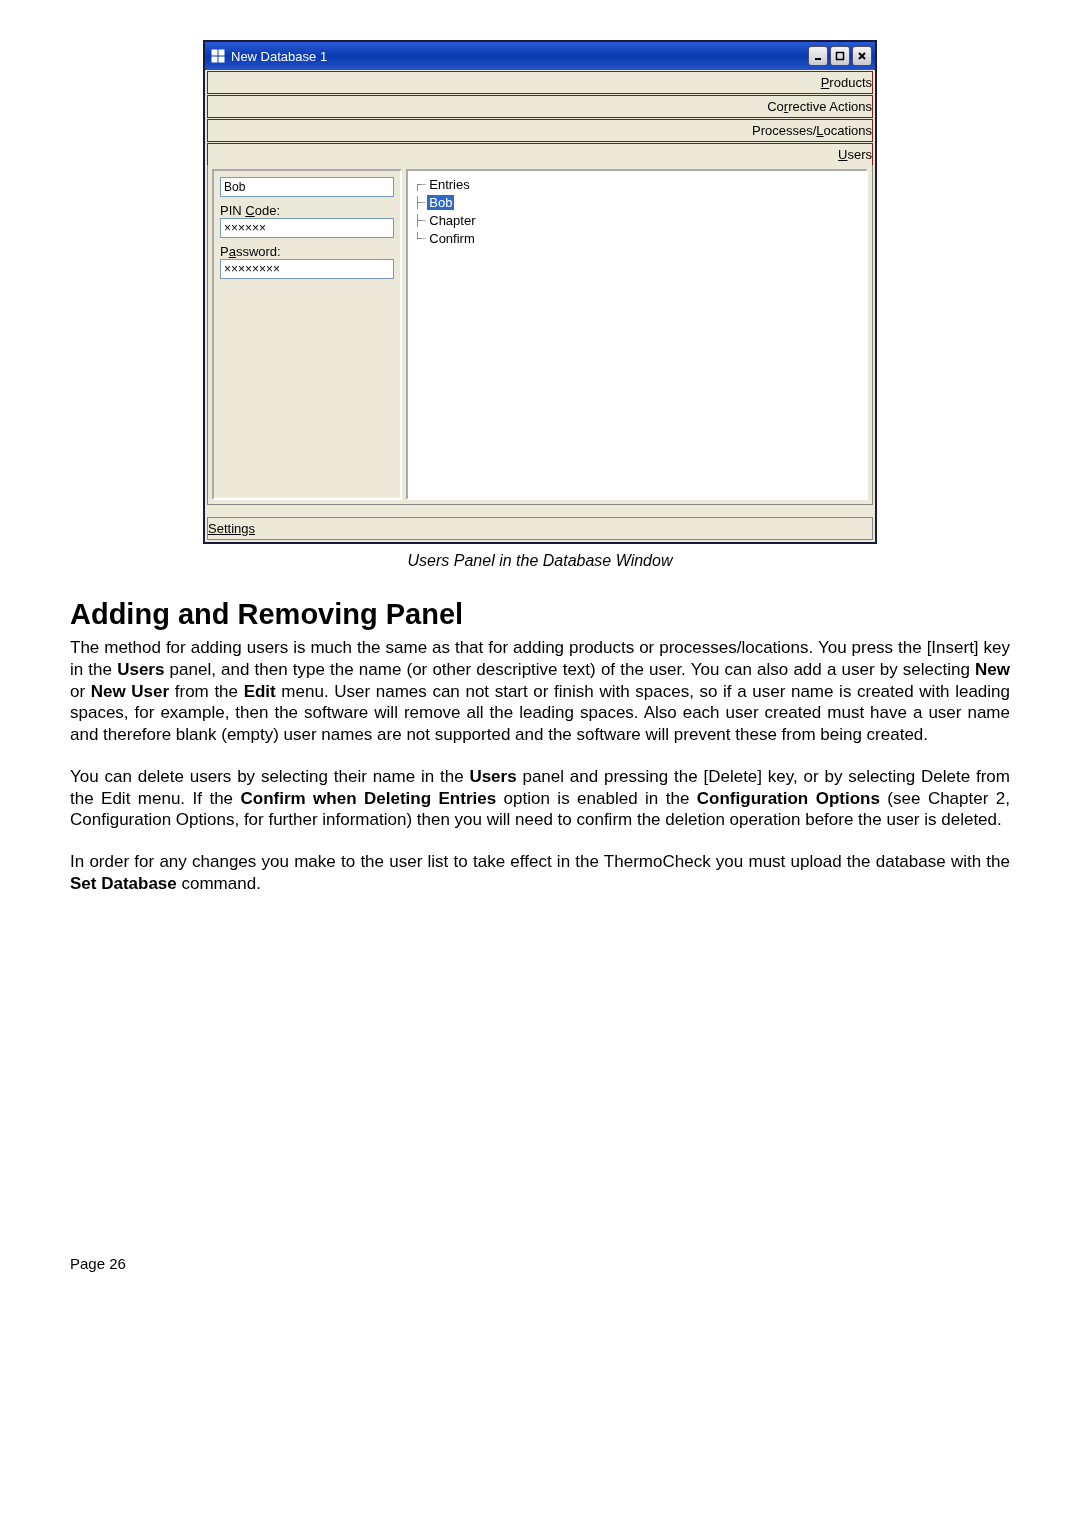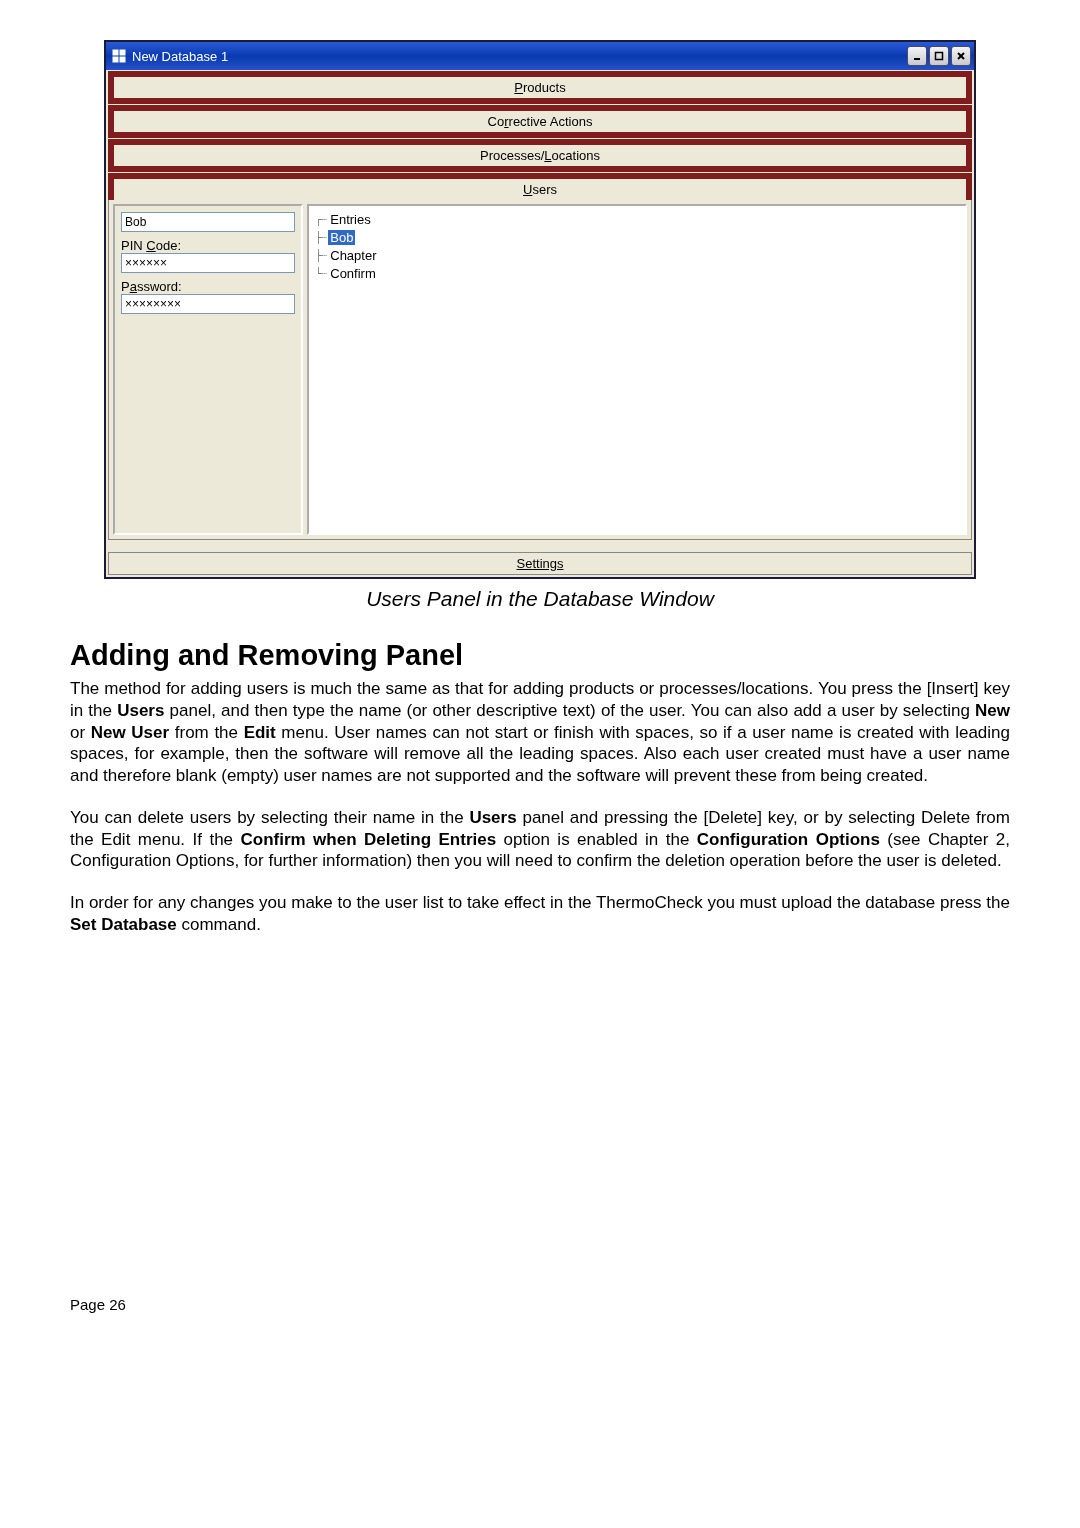--- a/index.html
+++ b/index.html
@@ -7,21 +7,21 @@
     margin: 0;
     padding: 0;
     background: #fff;
     font-family: Arial, Helvetica, sans-serif;
     width: 1080px;
   }
   .page {
     padding: 30px 70px 40px 70px;
   }
   .window {
-    width: 872px;
+    width: 674px;
     margin: 10px auto 0 auto;
     border: 2px solid #1a1a3a;
     background: #ece9d8;
   }
   .titlebar {
     height: 28px;
     background: linear-gradient(to bottom, #2a5bd7 0%, #0a3ab0 50%, #2452c8 100%);
     display: flex;
     align-items: center;
     padding: 0 3px 0 5px;
@@ -50,23 +50,23 @@
     justify-content: center;
     cursor: pointer;
   }
   .win-btn svg { display:block; }
 
   .tab-strip {
     display: flex;
     flex-direction: column;
   }
   .tab-row {
-    border: 6px solid #7f1d1d;
-    background: #ece9d8;
-    text-align: center;
+    border: 1px solid #7f1d1d;
+    background: #ece9d8;
+    text-align: right;
     font-size: 13px;
     padding: 3px 0;
     cursor: pointer;
     margin: 1px 2px 0 2px;
   }
   .tab-row.active {
     border-bottom: none;
     background: #ece9d8;
   }
   .mnemonic { text-decoration: underline; }
@@ -122,32 +122,31 @@
     padding: 0 2px;
   }
   .tree-label.selected {
     background: #316ac5;
     color: #fff;
     outline: 1px dotted #fff;
   }
   .bottom-tab {
     border: 1px solid #888;
     margin: 0 2px 2px 2px;
-    text-align: center;
     font-size: 13px;
     padding: 3px 0;
     cursor: pointer;
     background: #ece9d8;
     text-decoration: underline;
   }
 
   .caption {
     text-align: center;
     font-style: italic;
-    font-size: 21px;
+    font-size: 16px;
     margin: 8px 0 28px 0;
   }
   h1 {
     font-size: 29px;
     margin: 0 0 6px 0;
     font-weight: bold;
   }
   .body-text {
     font-size: 17px;
     line-height: 1.28;
@@ -240,17 +239,17 @@
 
   <p class="body-text">
     <span>The method for adding users is much the same as that for adding products or processes/locations. You press the [Insert] key in the </span><b>Users</b><span> panel, and then type the name (or other descriptive text) of the user.  You can also add a user by selecting </span><b>New</b><span> or </span><b>New User</b><span> from the </span><b>Edit</b><span> menu.  User names can not start or finish with spaces, so if a user name is created with leading spaces, for example, then the software will remove all the leading spaces.  Also each user created must have a user name and therefore blank (empty) user names are not supported and the software will prevent these from being created.</span>
   </p>
 
   <p class="body-text">
     <span>You can delete users by selecting their name in the </span><b>Users</b><span> panel and pressing the [Delete] key, or by selecting Delete from the Edit menu.  If the </span><b>Confirm when Deleting Entries</b><span> option is enabled in the </span><b>Configuration Options</b><span> (see Chapter 2, Configuration Options, for further information) then you will need to confirm the deletion operation before the user is deleted.</span>
   </p>
 
   <p class="body-text">
-    <span>In order for any changes you make to the user list to take effect in the ThermoCheck you must upload the database press the </span><b>Set Database</b><span> command.</span>
+    <span>In order for any changes you make to the user list to take effect in the ThermoCheck you must upload the database with the </span><b>Set Database</b><span> command.</span>
   </p>
 
   <div class="footer">Page 26</div>
 </div>
 
 </body></html>

